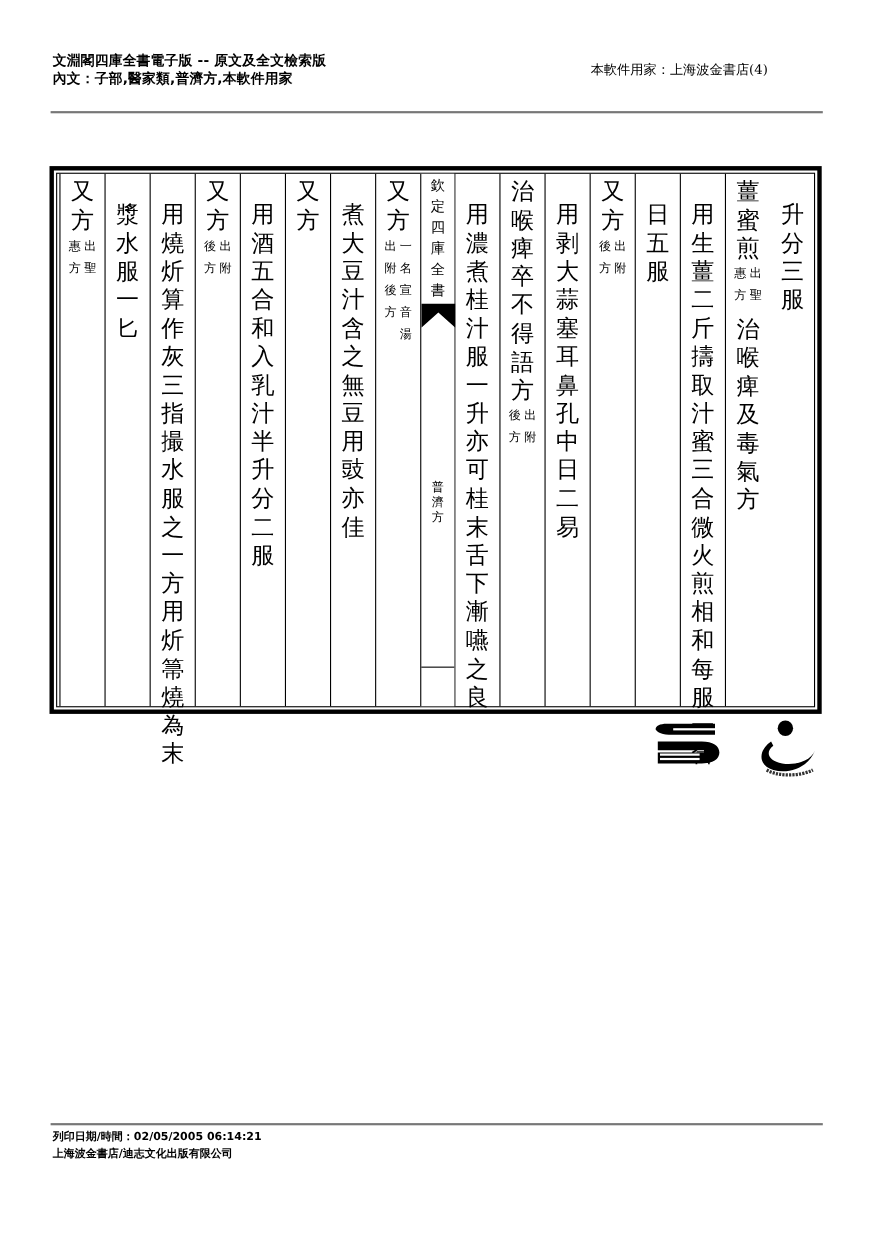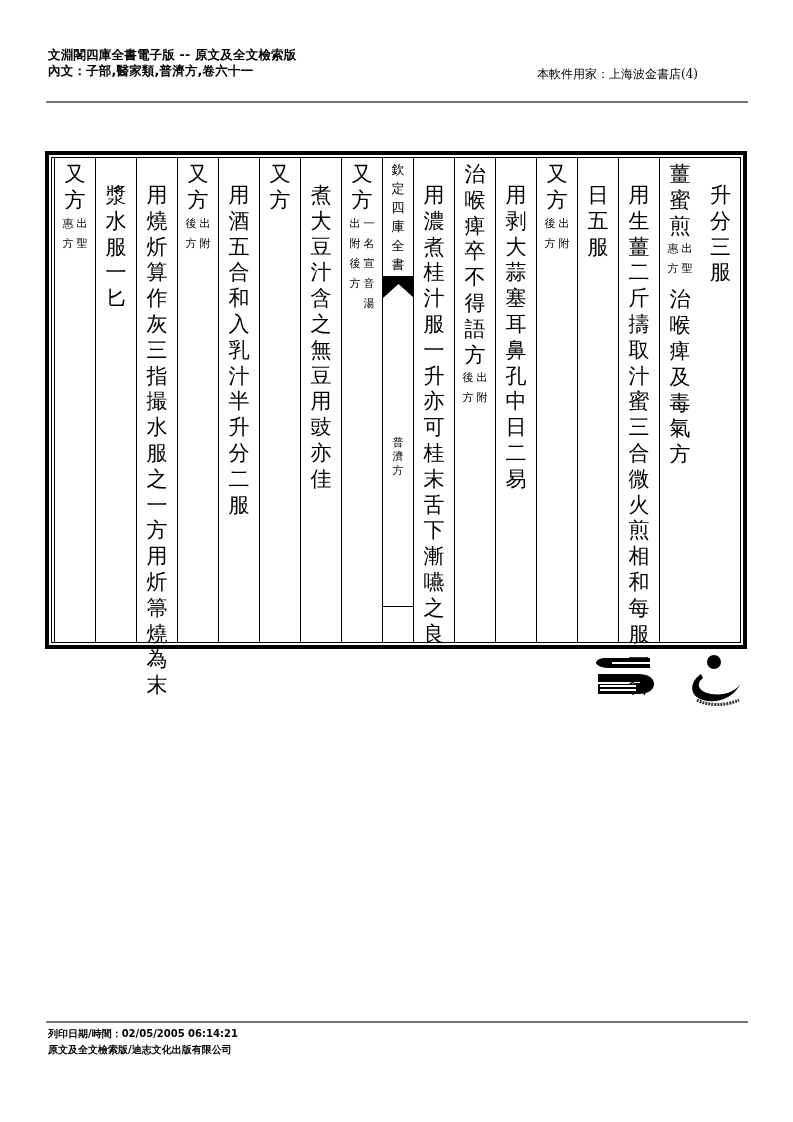--- a/index.html
+++ b/index.html
@@ -1,18 +1,18 @@
 <!DOCTYPE html>
 <html><head>
   <meta charset="utf-8">
   <style>
     html, body { margin: 0; padding: 0; background: #ffffff; }
     body { width: 793px; height: 1122px; position: relative; overflow: hidden; color: #000; }
     .hdr-left { position: absolute; left: 48px; top: 47px; font-family: "DejaVu Sans", sans-serif; font-weight: bold; font-size: 12.5px; line-height: 16px; letter-spacing: 0.2px; }
-    .hdr-right { position: absolute; left: 537px; top: 51px; font-family: "DejaVu Serif", serif; font-size: 12px; line-height: 25px; margin-top: 11px; }
+    .hdr-right { position: absolute; left: 537px; top: 51px; font-family: "DejaVu Serif", serif; font-size: 12px; line-height: 25px; }
     .hdr-rule { position: absolute; left: 46px; top: 101px; width: 702px; height: 2px; background: #777; }
     .frame-outer { position: absolute; left: 45px; top: 151px; width: 702px; height: 498px; border: 4px solid #000; box-sizing: border-box; }
     .frame-inner { position: absolute; left: 51px; top: 157px; width: 690px; height: 486px; border: 1px solid #000; box-sizing: border-box; }
     .col { position: absolute; top: 158px; height: 484px; box-sizing: border-box; border-left: 1px solid #000; }
     .col.first { border-left: none; }
     .stack { display: flex; flex-direction: column; align-items: center; }
     .ch { font-family: "DejaVu Serif", serif; font-size: 21px; line-height: 25.8px; height: 25.8px; text-align: center; }
     .pair { display: flex; flex-direction: row-reverse; gap: 3px; font-family: "DejaVu Serif", serif; font-size: 11px; line-height: 20px; }
     .pair .sub { display: flex; flex-direction: column; align-items: center; }
     .center-col { background: #fff; }
@@ -22,21 +22,21 @@
     .center-line { position: absolute; top: 448px; left: 0; right: 0; height: 1px; background: #000; }
     .logo { position: absolute; top: 652px; }
     .ftr-rule { position: absolute; left: 46px; top: 1021px; width: 702px; height: 2px; background: #777; }
     .ftr { position: absolute; left: 48px; top: 1026px; font-family: "DejaVu Sans", sans-serif; font-weight: bold; font-size: 10px; line-height: 16px; }
   </style>
 </head>
 <body>
 
 <div class="hdr-left">
   <div>文淵閣四庫全書電子版 -- 原文及全文檢索版</div>
-  <div>內文：子部,醫家類,普濟方,卷六十一</div>
+  <div>內文：子部,醫家類,普濟方,本軟件用家</div>
 </div>
 <div class="hdr-right">
   <div>本軟件用家：上海波金書店(4)</div>
 </div>
 <div class="hdr-rule"></div>
 
 <div class="frame-outer"></div>
 <div class="frame-inner"></div>
 
 <div id="columns">
@@ -335,14 +335,14 @@
 </svg>
 <svg class="logo" style="left:683px;" width="66" height="58">
   <circle cx="31" cy="10" r="7" fill="#000"></circle>
   <path d="M18 22 C6 30 6 44 20 48 C34 52 52 46 58 30 C54 40 40 44 28 42 C16 40 12 32 20 26 Z" fill="#000"></path>
   <path d="M14 48 C24 54 44 54 56 48" stroke="#333" stroke-width="3" fill="none" stroke-dasharray="2 1"></path>
 </svg>
 
 <div class="ftr-rule"></div>
 <div class="ftr">
   <div>列印日期/時間：02/05/2005 06:14:21</div>
-  <div>原文及全文檢索版/迪志文化出版有限公司</div>
+  <div>上海波金書店/迪志文化出版有限公司</div>
 </div>
 
 </body></html>

